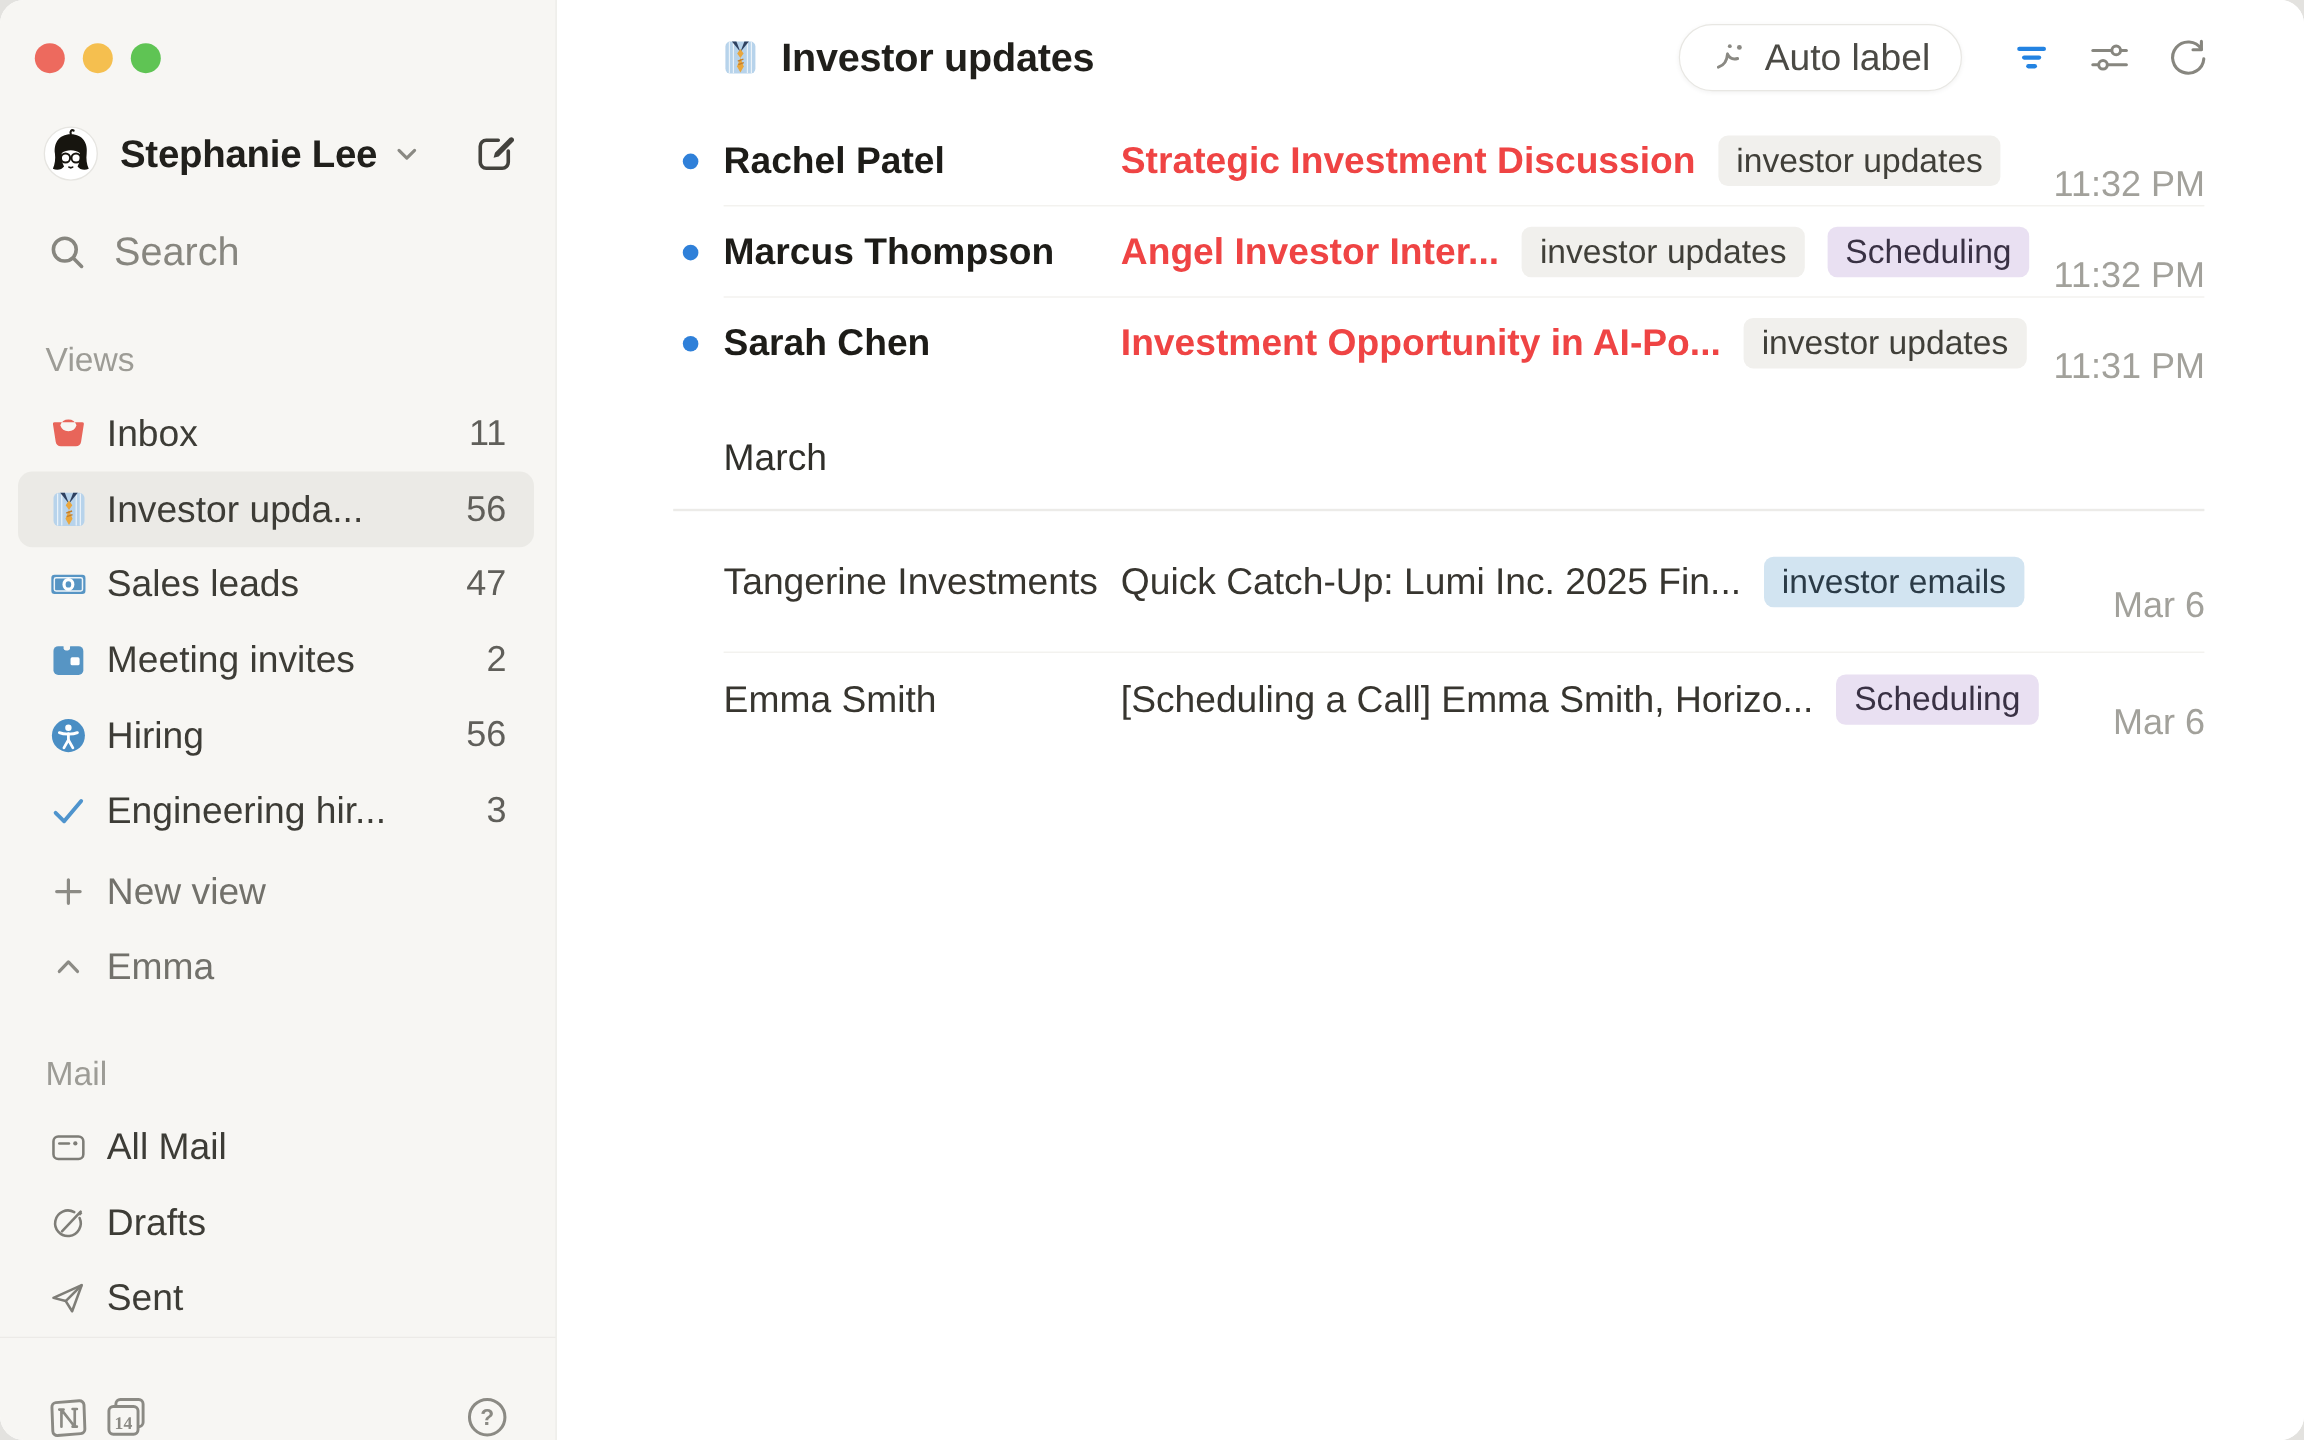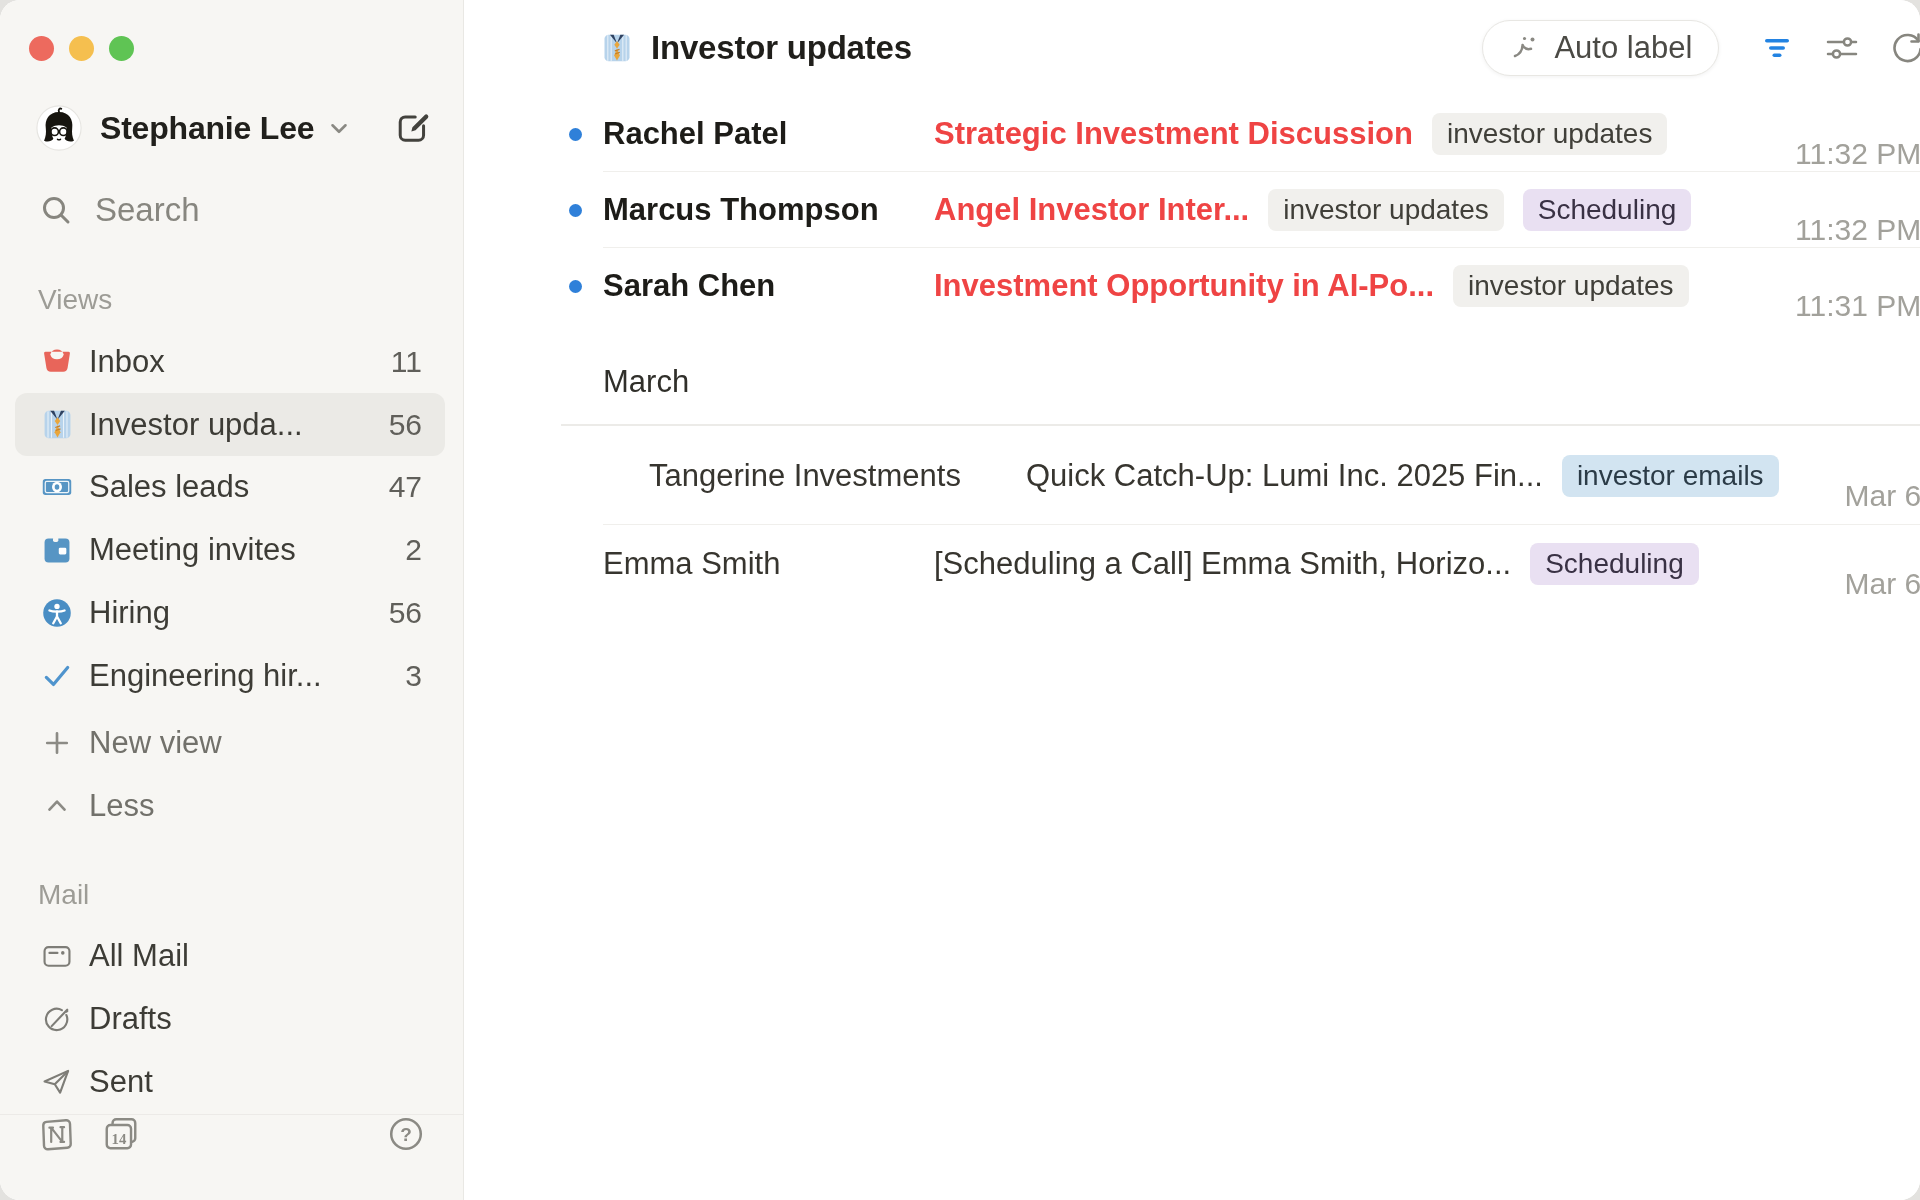--- a/index.html
+++ b/index.html
@@ -27,21 +27,21 @@
   .section-label.mail-label { margin-top:42px; }
 
   .nav-item { display:flex; align-items:center; height:64px; margin:0 18px 0 15px; padding:0 23px 0 25px; border-radius:12px; font-size:31px; color:#3d3c36; cursor:pointer; }
   .nav-item.selected { background:#ebeae6; }
   .nav-item.muted { color:#72716b; }
   .nav-icon { width:34px; height:34px; flex:none; margin-right:15px; display:flex; align-items:center; justify-content:center; }
   .nav-count { margin-left:auto; font-size:30px; color:#605f5a; font-weight:400;text-align:right; }
   .nav-gap { height:4px; }
 
   .sidebar-spacer { flex:1; }
-  .sidebar-footer { border-top:1.5px solid #eceae7; height:88px; display:flex; align-items:flex-start; padding:0 38px; gap:26px; color:#8b8a84; }
+  .sidebar-footer { border-top:1.5px solid #eceae7; height:88px; display:flex; align-items:flex-end; padding:0 38px; gap:10px; color:#8b8a84; }
   .footer-help { margin-left:auto; display:flex; }
 
   
   .main { flex:1; background:#ffffff; display:flex; flex-direction:column; }
   .main-header { height:96px; flex:none; display:flex; align-items:center; padding:0 98px 0 138px; }
   .title-icon { width:30px; height:30px; flex:none; }
   .page-title { margin-left:19px; font-size:33px; font-weight:700; color:#201f1b; letter-spacing:-0.2px; }
   .header-actions { margin-left:auto; display:flex; align-items:center; gap:27px; }
   .auto-label-btn { display:flex; align-items:center; gap:13px; height:56px; padding:0 26px; background:#fff; border:1.5px solid #e8e7e3; border-radius:28px; box-shadow:0 1px 4px rgba(0,0,0,0.06); font-size:31px; font-weight:500; color:#4b4a45; cursor:pointer; margin-right:12px; }
   .icon-btn { width:38px; height:38px; display:flex; align-items:center; justify-content:center; color:#87867f; cursor:pointer; }
@@ -58,21 +58,21 @@
   .email-row.unread .subject { font-weight:600; color:#ef4444;text-align:center; }
   .chip { height:42px; display:flex; align-items:center; padding:0 15px; border-radius:8px; font-size:28px; font-weight:500; white-space:nowrap; }
   .chip.gray { background:#f1f0ed; color:#403f39; }
   .chip.purple { background:#e9e0f2; color:#393144; }
   .chip.blue { background:#d2e4f1; color:#2b3b47; }
   .time { margin-left:auto; padding-left:20px; font-size:30px; color:#a2a19b; white-space:nowrap;margin-top:40px; }
 
   .group-header { position:relative; padding:40px 0 26px 42px; font-size:31px; font-weight:500; color:#302f2a; }
   .group-header::after { content:""; position:absolute; left:0; right:0; bottom:0; height:2px; background:#ecebe8; }
   .march-rows .email-row { height:78px; }
-  .march-rows .email-row:first-child { height:99px;gap:46px; }
+  .march-rows .email-row:first-child { height:118px; }
   svg { display:block; }
 </style>
 </head>
 <body>
 
 <div class="window">
 
   <div class="sidebar">
 
     <div class="traffic-lights">
@@ -210,21 +210,21 @@
       </span>
       <span>New view</span>
     </div>
 
     <div class="nav-item muted">
       <span class="nav-icon">
         <svg viewBox="0 0 36 36" width="32" height="32">
             <path d="M9.5 22 L18 13 L26.5 22" fill="none" stroke="#8c8b85" stroke-width="3" stroke-linecap="round" stroke-linejoin="round"></path>
           </svg>
       </span>
-      <span>Less</span>
+      <span>Emma</span>
     </div>
 
     <div class="section-label mail-label">Mail</div>
 
     <div class="nav-item">
       <span class="nav-icon">
         <svg viewBox="0 0 36 36" width="32" height="32">
           <rect x="4" y="8" width="28" height="21" rx="4.5" fill="none" stroke="#7e7d77" stroke-width="2.4"></rect>
           <line x1="9.5" y1="14.5" x2="18.5" y2="14.5" stroke="#7e7d77" stroke-width="2.4" stroke-linecap="round"></line>
           <circle cx="24.5" cy="14.5" r="2" fill="#7e7d77"></circle>

